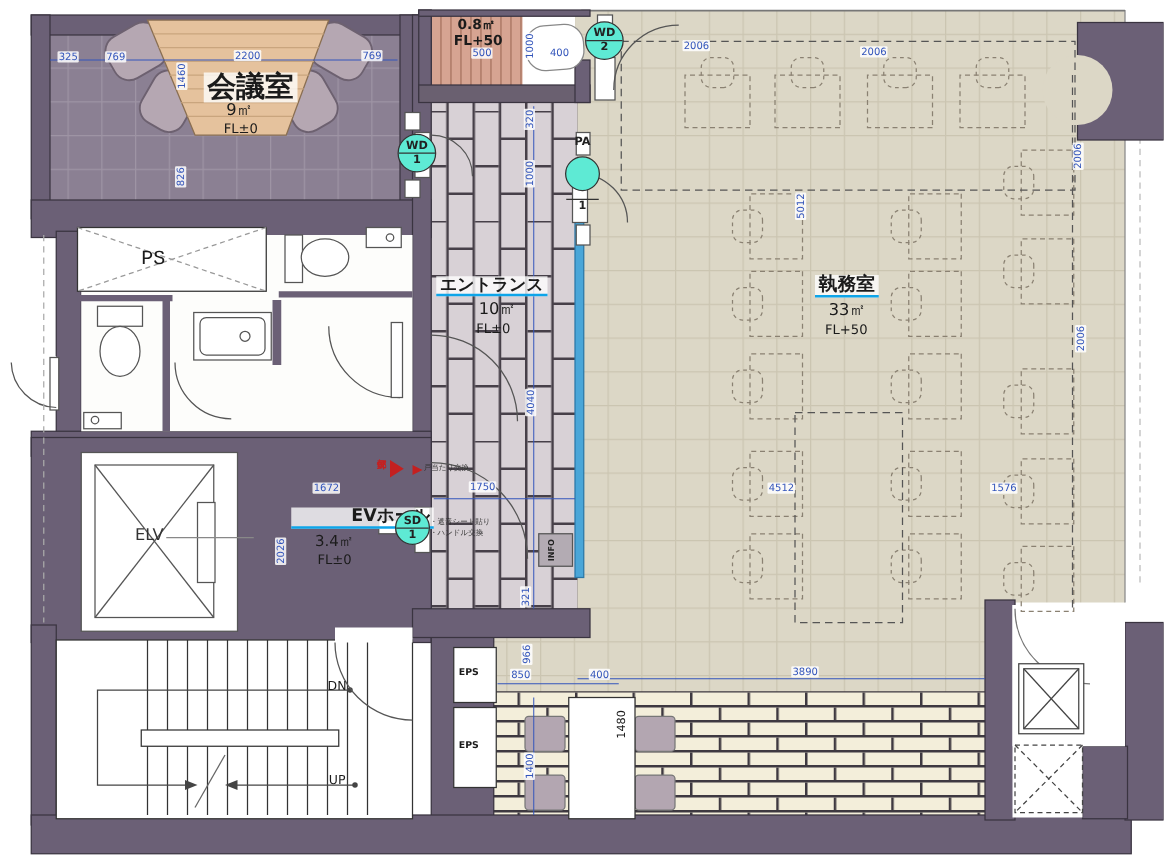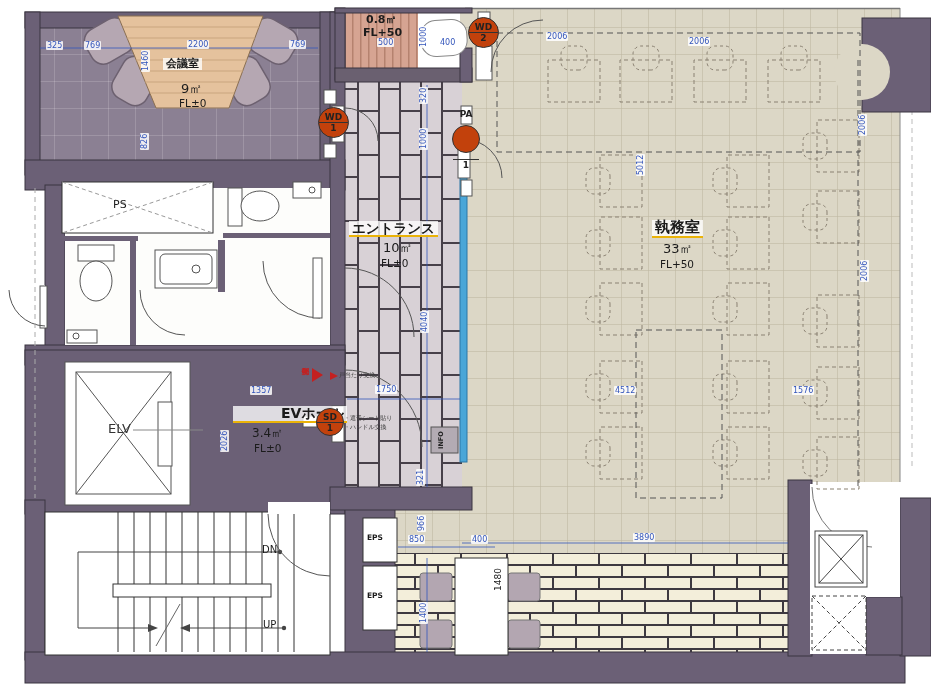--- a/index.html
+++ b/index.html
@@ -1,27 +1,27 @@
 <!DOCTYPE html>
 <html><head>
 <meta charset="utf-8">
 <style>
   html,body{margin:0;padding:0;background:#fff;}
   #plan{position:relative;width:931px;height:685px;background:#fff;overflow:hidden;
         font-family:"DejaVu Sans",sans-serif;}
   #plan svg{position:absolute;left:0;top:0;}
   .lbl{position:absolute;color:#1b1b1b;line-height:1.05;white-space:nowrap;}
   .roomname{font-weight:bold;background:rgba(255,255,255,.78);padding:0 3px;}
-  .u{border-bottom:2px solid #eab308;}
+  .u{border-bottom:2px solid #0ea5e9;}
   .dim{position:absolute;font-size:8px;line-height:9px;color:#3355bb;
        background:rgba(255,255,255,.85);padding:0 1px;border-radius:1px;white-space:nowrap;}
   .dimv{transform:rotate(-90deg);transform-origin:0 0;}
   .dimk{color:#1a1a1a;background:transparent;font-size:9px;}
   .note{position:absolute;font-size:6px;color:#333;line-height:1.3;white-space:nowrap;}
-  .tag{position:absolute;background:#c2410c;border:1.6px solid #333;border-radius:50%;
+  .tag{position:absolute;background:#5eead4;border:1.6px solid #333;border-radius:50%;
        display:flex;flex-direction:column;align-items:center;justify-content:center;
        font-weight:bold;color:#222;box-sizing:border-box;}
   .tag span{display:block;width:100%;text-align:center;font-size:9px;line-height:10px;}
   .tag .b{border-top:1.2px solid #333;}
   .red{color:#c42020;}
   .vertcjk{writing-mode:vertical-rl;}
 </style>
 </head>
 <body>
 
@@ -287,41 +287,41 @@
       <line x1="398" y1="547" x2="495" y2="547"></line>
       <line x1="427" y1="558" x2="427" y2="652"></line>
       <line x1="462" y1="543" x2="788" y2="543"></line>
     </g>
     <polygon points="312,368 323,375 312,382" fill="#c42020" stroke="none"></polygon>
     <polygon points="330,372 338,376 330,380" fill="#c42020" stroke="none"></polygon>
     <line x1="35" y1="188" x2="35" y2="498" stroke="#aaa" stroke-dasharray="5 4"></line>
   </g>
 </svg>
 
-<div class="lbl roomname" style="left:163px;top:58px;font-size:11px;">会議室</div>
+<div class="lbl roomname" style="left:163px;top:58px;font-size:23px;">会議室</div>
 <div class="lbl" style="left:181px;top:82px;font-size:13px;">9㎡</div>
 <div class="lbl" style="left:179px;top:98px;font-size:10.5px;">FL±0</div>
 
 <div class="lbl" style="left:366px;top:14px;font-size:11px;font-weight:bold;">0.8㎡</div>
 <div class="lbl" style="left:363px;top:27px;font-size:11px;font-weight:bold;">FL+50</div>
 
 <div class="lbl roomname u" style="left:349px;top:221px;font-size:13.5px;">エントランス</div>
 <div class="lbl" style="left:383px;top:241px;font-size:13px;">10㎡</div>
 <div class="lbl" style="left:381px;top:258px;font-size:10.5px;">FL±0</div>
 
 <div class="lbl roomname u" style="left:652px;top:220px;font-size:15px;">執務室</div>
 <div class="lbl" style="left:663px;top:242px;font-size:13px;">33㎡</div>
 <div class="lbl" style="left:660px;top:259px;font-size:10.5px;">FL+50</div>
 
 <div class="lbl roomname u" style="left:233px;top:406px;font-size:14px;padding-left:48px;">EVホール</div>
 <div class="lbl" style="left:252px;top:427px;font-size:12px;">3.4㎡</div>
 <div class="lbl" style="left:254px;top:443px;font-size:10.5px;">FL±0</div>
 
 <div class="lbl" style="left:108px;top:422px;font-size:13px;color:#333;">ELV</div>
-<div class="lbl" style="left:113px;top:199px;font-size:11px;">PS</div>
+<div class="lbl" style="left:113px;top:199px;font-size:16px;font-family:Liberation Mono, monospace;">PS</div>
 <div class="lbl" style="left:367px;top:534px;font-size:7.5px;font-weight:bold;">EPS</div>
 <div class="lbl" style="left:367px;top:592px;font-size:7.5px;font-weight:bold;">EPS</div>
 <div class="lbl" style="left:262px;top:545px;font-size:10px;">DN</div>
 <div class="lbl" style="left:263px;top:620px;font-size:10px;">UP</div>
 <div class="lbl dimv" style="left:438px;top:449px;font-size:6.5px;font-weight:bold;color:#222;">INFO</div>
 <div class="lbl vertcjk red" style="left:301px;top:361px;font-size:7.5px;font-weight:bold;">郵便</div>
 
 <div class="note" style="left:339px;top:371px;">戸当たり交換</div>
 <div class="note" style="left:344px;top:414px;">・遮音シート貼り</div>
 <div class="note" style="left:344px;top:423px;">・ハンドル交換</div>
@@ -353,21 +353,21 @@
 <div class="dim" style="left:377px;top:38px;">500</div>
 <div class="dim dimv" style="left:419px;top:48px;">1000</div>
 <div class="dim" style="left:439px;top:38px;">400</div>
 
 <div class="dim dimv" style="left:419px;top:104px;">320</div>
 <div class="dim dimv" style="left:419px;top:150px;">1000</div>
 <div class="dim dimv" style="left:420px;top:333px;">4040</div>
 <div class="dim" style="left:375px;top:385px;">1750</div>
 <div class="dim dimv" style="left:416px;top:486px;">321</div>
 
-<div class="dim" style="left:250px;top:386px;">1357</div>
+<div class="dim" style="left:250px;top:386px;">1672</div>
 <div class="dim dimv" style="left:220px;top:452px;">2026</div>
 
 <div class="dim" style="left:546px;top:32px;">2006</div>
 <div class="dim" style="left:688px;top:37px;">2006</div>
 <div class="dim dimv" style="left:858px;top:136px;">2006</div>
 <div class="dim dimv" style="left:860px;top:282px;">2006</div>
 <div class="dim dimv" style="left:636px;top:176px;">5012</div>
 <div class="dim" style="left:614px;top:386px;">4512</div>
 <div class="dim" style="left:792px;top:386px;">1576</div>
 <div class="dim" style="left:633px;top:533px;">3890</div>

